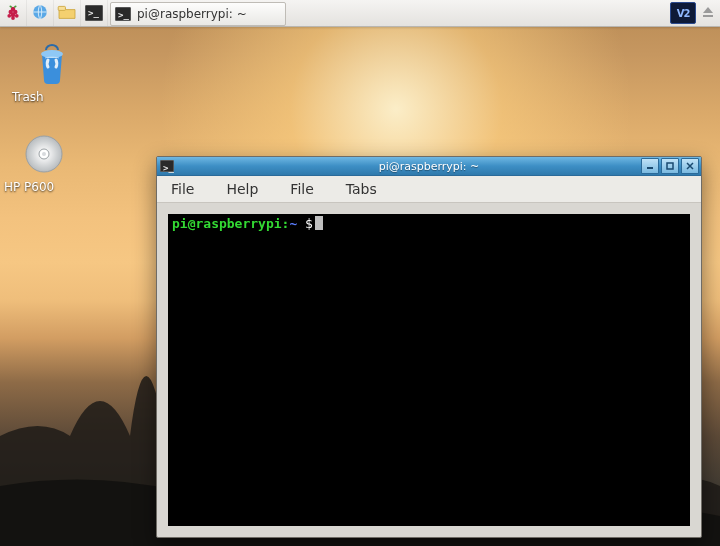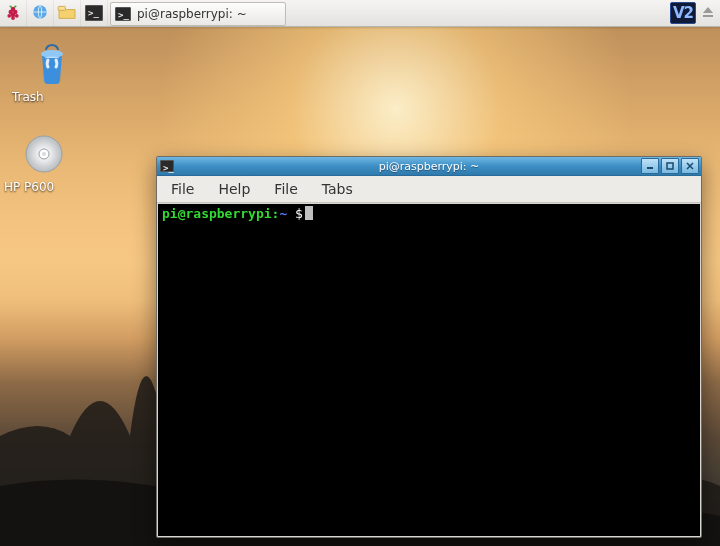--- a/index.html
+++ b/index.html
@@ -36,21 +36,21 @@
     height:22px;margin:2px 2px;padding:0 10px 0 4px;
     background:linear-gradient(to bottom,#fdfdfc,#e9e8e5);
     border:1px solid #bfbcb6;border-radius:2px;
     min-width:160px;cursor:pointer;
     font-size:12px;color:#333;
   }
   .panel-spacer{flex:1;}
   .tray{display:flex;align-items:center;gap:4px;padding-right:4px;}
   .vnc{
     width:24px;height:20px;border:1px solid #2b4a8f;border-radius:2px;
-    background:#0e1a38;color:#8fb8ff;font-weight:bold;font-size:15px;
+    background:#0e1a38;color:#8fb8ff;font-weight:bold;font-size:10px;
     display:flex;align-items:center;justify-content:center;letter-spacing:-1px;
   }
   .eject{width:16px;height:16px;display:flex;align-items:center;justify-content:center;color:#8a8a8a;}
   
   .dicon{
     position:absolute;width:80px;text-align:left;color:#fff;
     text-shadow:0 1px 2px rgba(0,0,0,.8);
     cursor:pointer;
   }
   .dicon .glyph{width:48px;height:48px;margin:0 auto 2px;}
@@ -75,26 +75,26 @@
   .titlebar .ttl{position:absolute;left:0;right:0;text-align:center;pointer-events:none;font-weight:normal;text-shadow:0 1px 1px rgba(0,0,0,.4);}
   .winbtns{margin-left:auto;display:flex;gap:2px;z-index:2;}
   .wbtn{
     width:16px;height:14px;border:1px solid #2a6a99;border-radius:1px;
     background:linear-gradient(to bottom,#bfe2f7,#79b9e0);
     display:flex;align-items:center;justify-content:center;
     cursor:pointer;color:#1a4a70;
   }
   .menubar{
     height:26px;background:#ecebe7;border-bottom:1px solid #c8c5bf;
-    display:flex;align-items:center;gap:4px;
+    display:flex;align-items:center;gap:12px;
     padding:0 4px;color:#333;font-size:14px;
   }
   .menubar .mitem{padding:3px 10px;cursor:pointer;border-radius:2px;}
   .termbody{
-    flex:1;margin:1px;background:#000;color:#fff;
+    flex:1;margin:11px;background:#000;color:#fff;
     font-family:"DejaVu Sans Mono","Liberation Mono",monospace;
     font-size:13px;line-height:16px;padding:2px 4px;
     position:relative;
   }
   .prompt-user{color:#33d933;font-weight:bold;}
   .prompt-sep{color:#33d933;font-weight:bold;}
   .prompt-path{color:#5a7dff;font-weight:bold;}
   .prompt-doll{color:#ffffff;}
   .cursor{
     display:inline-block;width:8px;height:14px;background:#bfbfbf;vertical-align:-2px;margin-left:2px;

